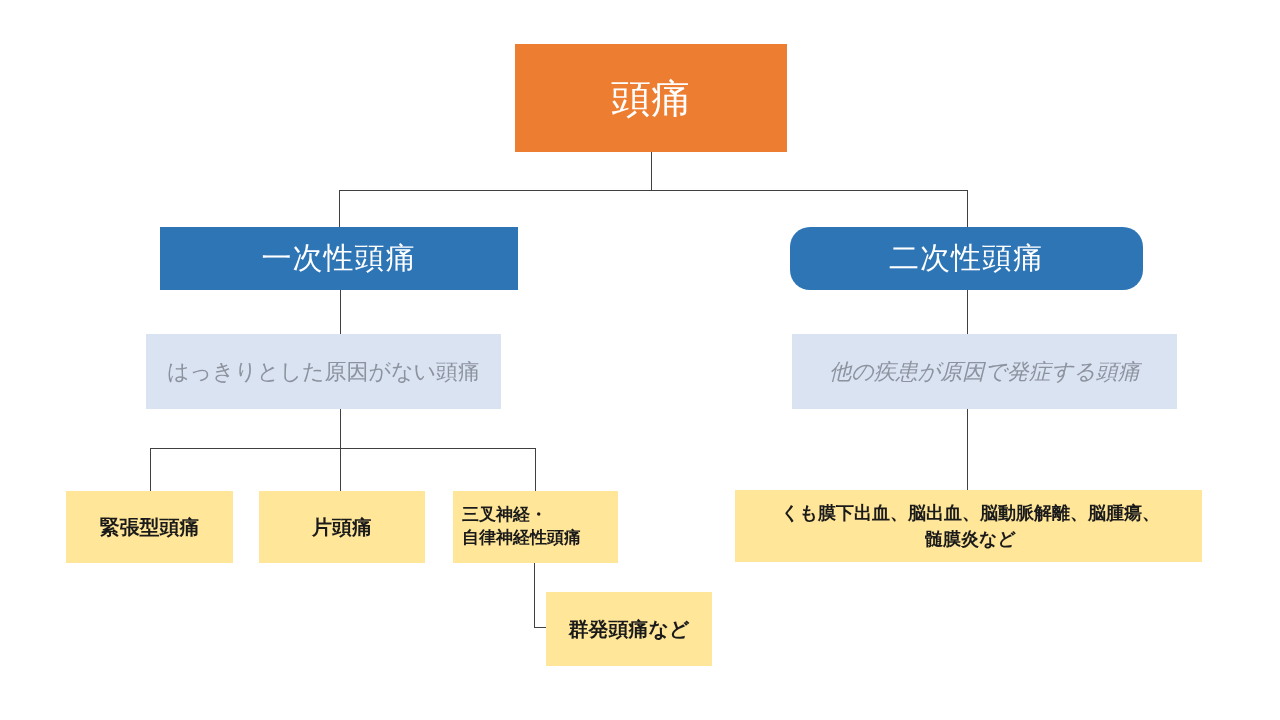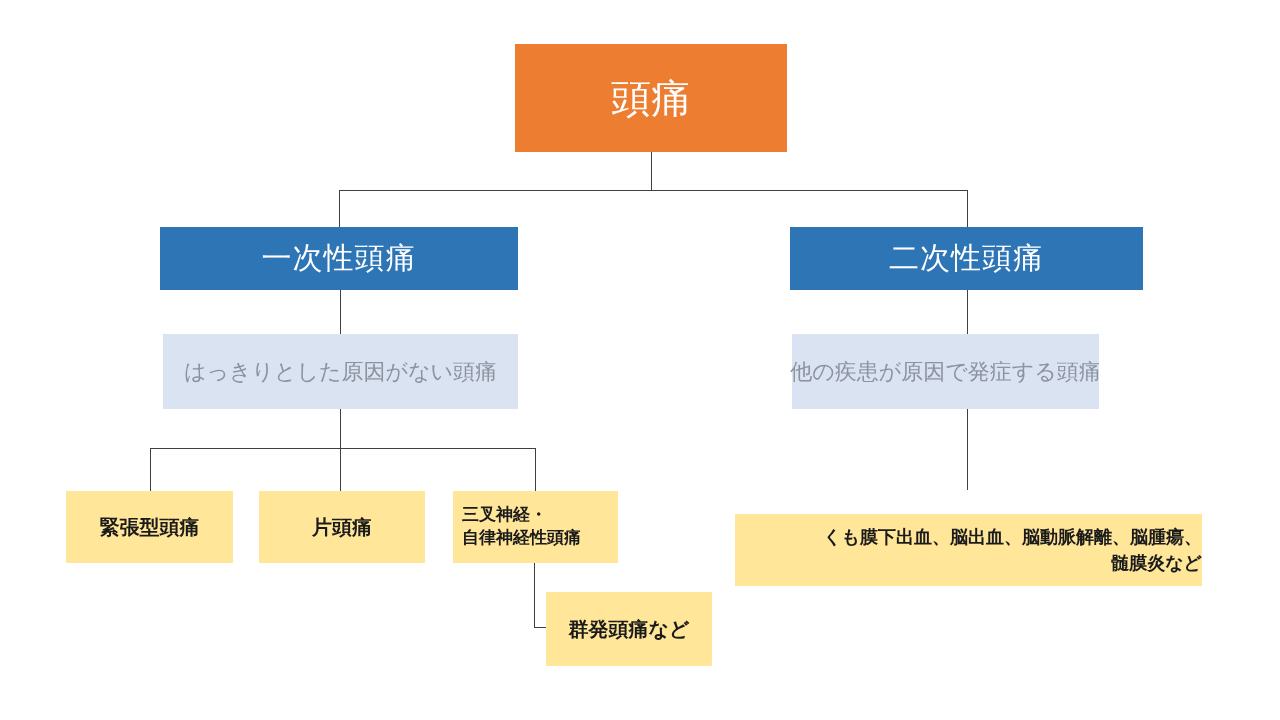--- a/index.html
+++ b/index.html
@@ -40,52 +40,52 @@
     color:var(--box-text);
     font-size:40px;
   }
   .branch-box{
     background:var(--branch-bg);
     color:var(--box-text);
     font-size:30px;
     letter-spacing:1px;
   }
   .branch-primary{left:160px; top:227px; width:358px; height:63px;}
-  .branch-secondary{left:790px; top:227px; width:353px; height:63px;}
+  .branch-secondary{left:790px; top:227px; width:353px; height:63px;border-radius:20px;}
   .note-box{
     background:var(--note-bg);
     color:var(--note-text);
     font-size:22px;
   }
-  .note-primary{left:163px; top:334px; width:355px; height:75px;}
-  .note-secondary{left:792px; top:334px; width:307px; height:75px;}
+  .note-primary{left:146px; top:334px; width:355px; height:75px;}
+  .note-secondary{left:792px; top:334px; width:385px; height:75px;font-style:italic;}
   .leaf{
     background:var(--leaf-bg);
     color:var(--leaf-text);
     font-weight:bold;
     font-size:20px;
   }
   .leaf-tension{left:66px; top:491px; width:167px; height:72px;}
   .leaf-migraine{left:259px; top:491px; width:166px; height:72px;font-family:Liberation Mono, monospace;}
   .leaf-tac{
     left:453px; top:491px; width:165px; height:72px;
     font-size:17px;
     flex-direction:column;
     align-items:flex-start;
     justify-content:center;
     padding-left:9px;
     line-height:1.35;
     text-align:left;
   }
   .leaf-cluster{left:546px; top:592px; width:166px; height:74px;}
   .leaf-secondary{
-    left:735px; top:514px; width:467px; height:72px;
+    left:735px; top:490px; width:467px; height:72px;
     font-size:18px;
     flex-direction:column;
-    align-items:flex-end;
+    align-items:center;
     justify-content:center;
     padding-left:4px;
     line-height:1.45;
     text-align:left;
   }
   .line{
     position:absolute;
     background:var(--line);
   }
 </style>

